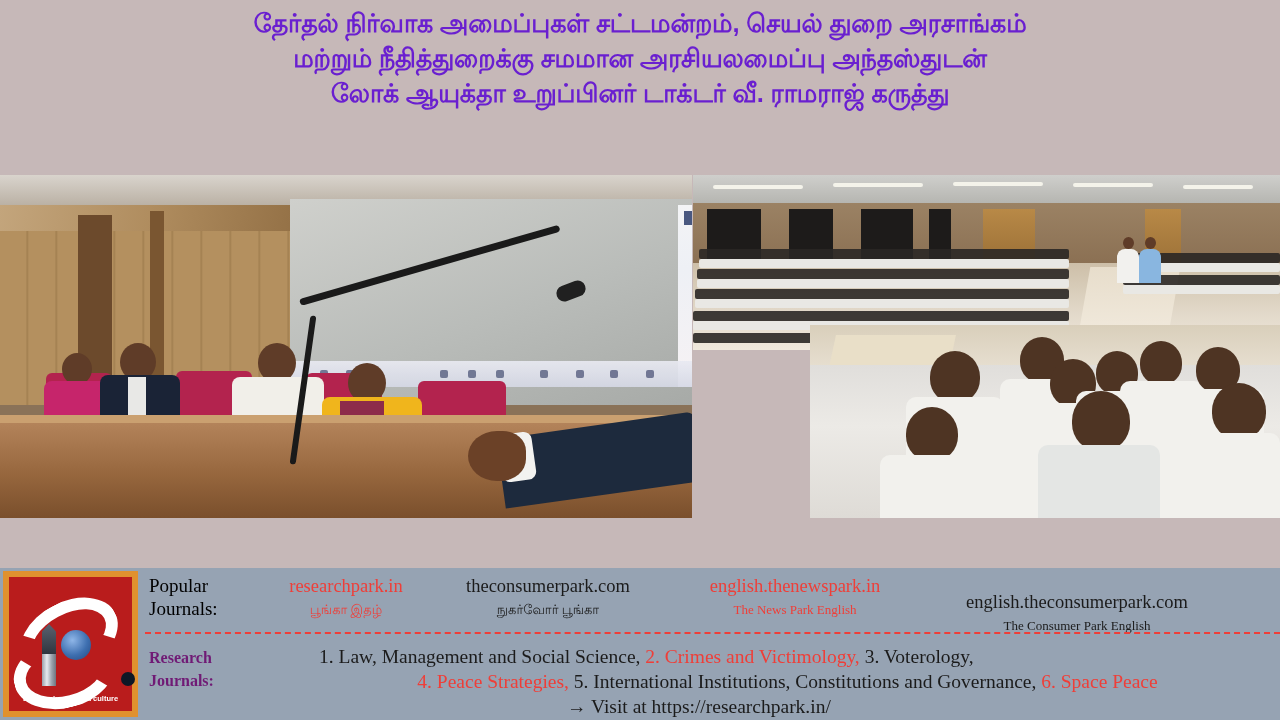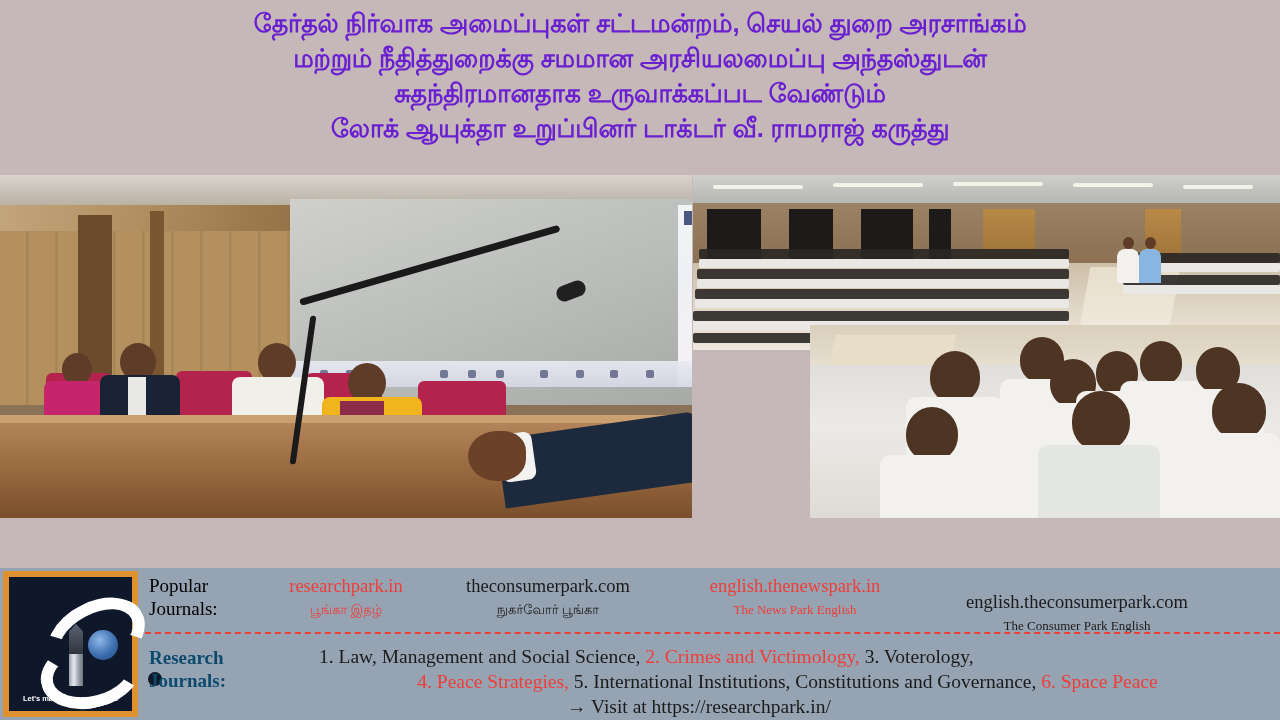--- a/index.html
+++ b/index.html
@@ -86,22 +86,22 @@
   
   .footer{
     position:absolute;left:0;top:568px;width:1280px;height:152px;
     background:#96a3b3;
   }
   .logo-wrap{
     position:absolute;left:3px;top:3px;width:135px;height:146px;
     background:#e0912f;padding:6px;box-sizing:border-box;
   }
   .logo-inner{
-    position:relative;width:100%;height:100%;background:#0f172a;
-    display:flex;flex-direction:column;align-items:flex-end;justify-content:center;
+    position:relative;width:100%;height:100%;background:#b91c1c;
+    display:flex;flex-direction:column;align-items:flex-start;justify-content:center;
   }
   .logo-art{position:relative;width:96px;height:96px;}
   .logo-swirl-top{
     position:absolute;left:8px;top:6px;width:80px;height:46px;
     border:12px solid #ffffff;border-bottom-color:transparent;border-left-color:transparent;
     border-radius:50%;transform:rotate(-28deg);
   }
   .logo-swirl-bot{
     position:absolute;left:4px;top:42px;width:78px;height:46px;
     border:12px solid #ffffff;border-top-color:transparent;border-right-color:transparent;
@@ -126,21 +126,21 @@
     color:#ffffff;font-size:7.5px;font-weight:bold;font-family:"Liberation Sans",sans-serif;
   }
 
   .ftxt{position:absolute;left:145px;top:0;width:1135px;height:152px;}
 
   .row-pop{position:absolute;left:0;top:4px;width:1135px;height:58px;}
   .lbl{
     position:absolute;font-family:"Liberation Serif", serif;font-weight:normal;
     color:#000000;font-size:19px;line-height:23px;
   }
-  .lbl2{position:absolute;font-family:"Liberation Serif", serif;font-weight:bold;color:#0c4a6e;font-size:19px;line-height:23px;}
+  .lbl2{position:absolute;font-family:"Liberation Serif", serif;font-weight:bold;color:#701a75;font-size:16px;line-height:23px;}
 
   .jcol{position:absolute;text-align:center;font-family:"Liberation Serif", serif;}
   .jcol .u{display:block;font-size:18.5px;line-height:24px;white-space:nowrap;}
   .jcol .n{display:block;font-size:13px;line-height:24px;white-space:nowrap;}
   .red{color:#ef3e38;}
   .dark{color:#1b1b1b;}
 
   .divider{
     position:absolute;left:0;top:64px;width:1135px;height:0;
     border-top:2.5px dashed #ef3e38;
@@ -157,21 +157,20 @@
   .l3{text-align:left;padding-left:272px;}
 </style>
 </head>
 <body>
 
 <div class="poster">
 
   <div class="headline">
     <div class="hl">தேர்தல் நிர்வாக அமைப்புகள் சட்டமன்றம், செயல் துறை அரசாங்கம்</div>
     <div class="hl">மற்றும் நீதித்துறைக்கு சமமான அரசியலமைப்பு அந்தஸ்துடன்</div>
-    <div class="hl">சுதந்திரமானதாக உருவாக்கப்பட வேண்டும்</div>
     <div class="hl">லோக் ஆயுக்தா உறுப்பினர் டாக்டர் வீ. ராமராஜ் கருத்து</div>
   </div>
 
   <div class="photoband">
 
     <div class="photo photo-left">
       <div class="blk lp-ceiling"></div>
       <div class="blk lp-wallL"></div>
       <div class="blk lp-wallwood"></div>
       <div class="blk lp-darkpanel"></div>

